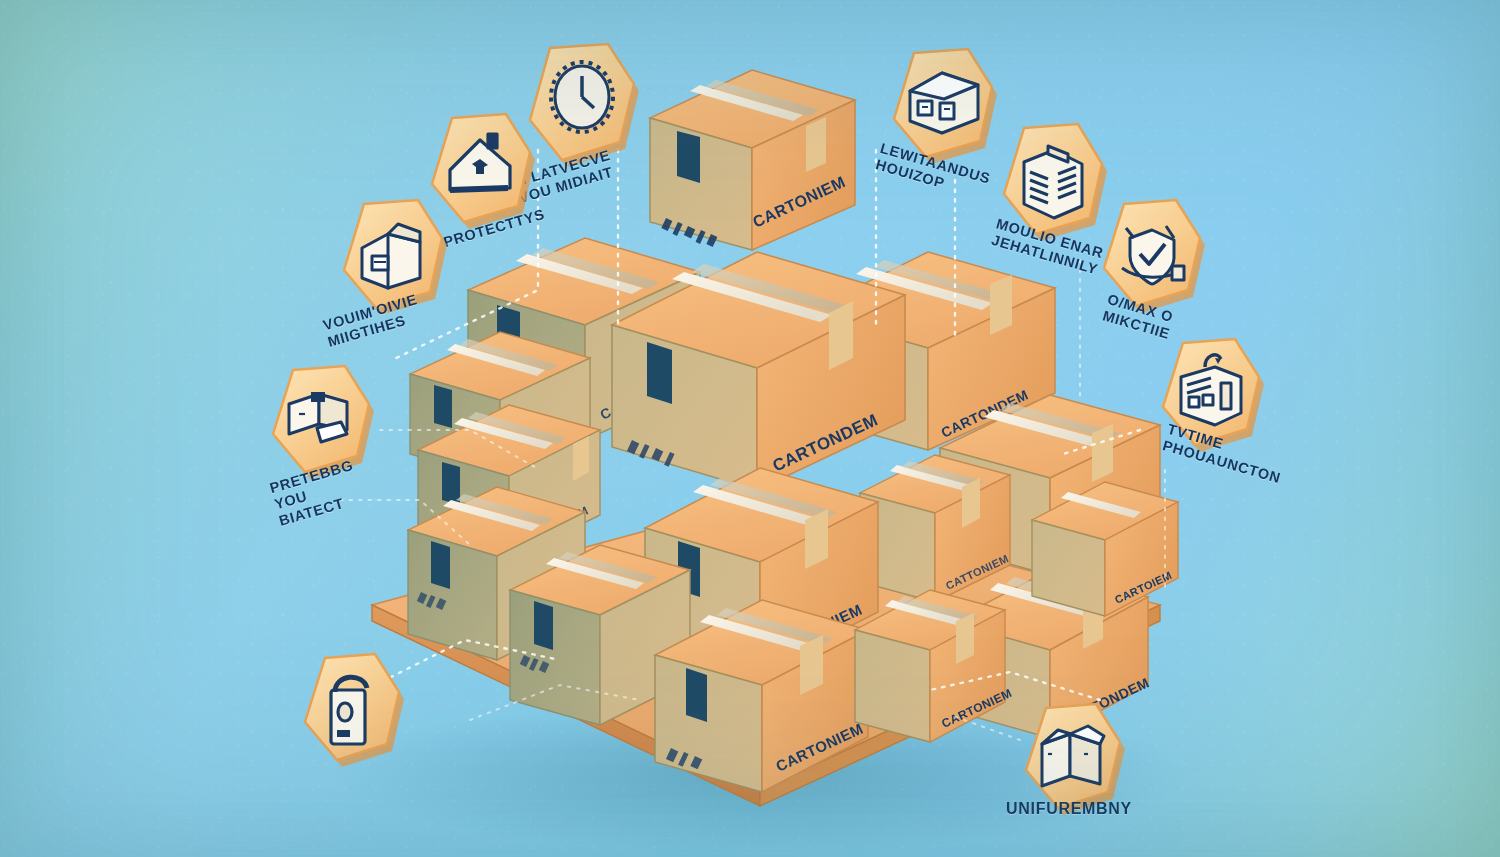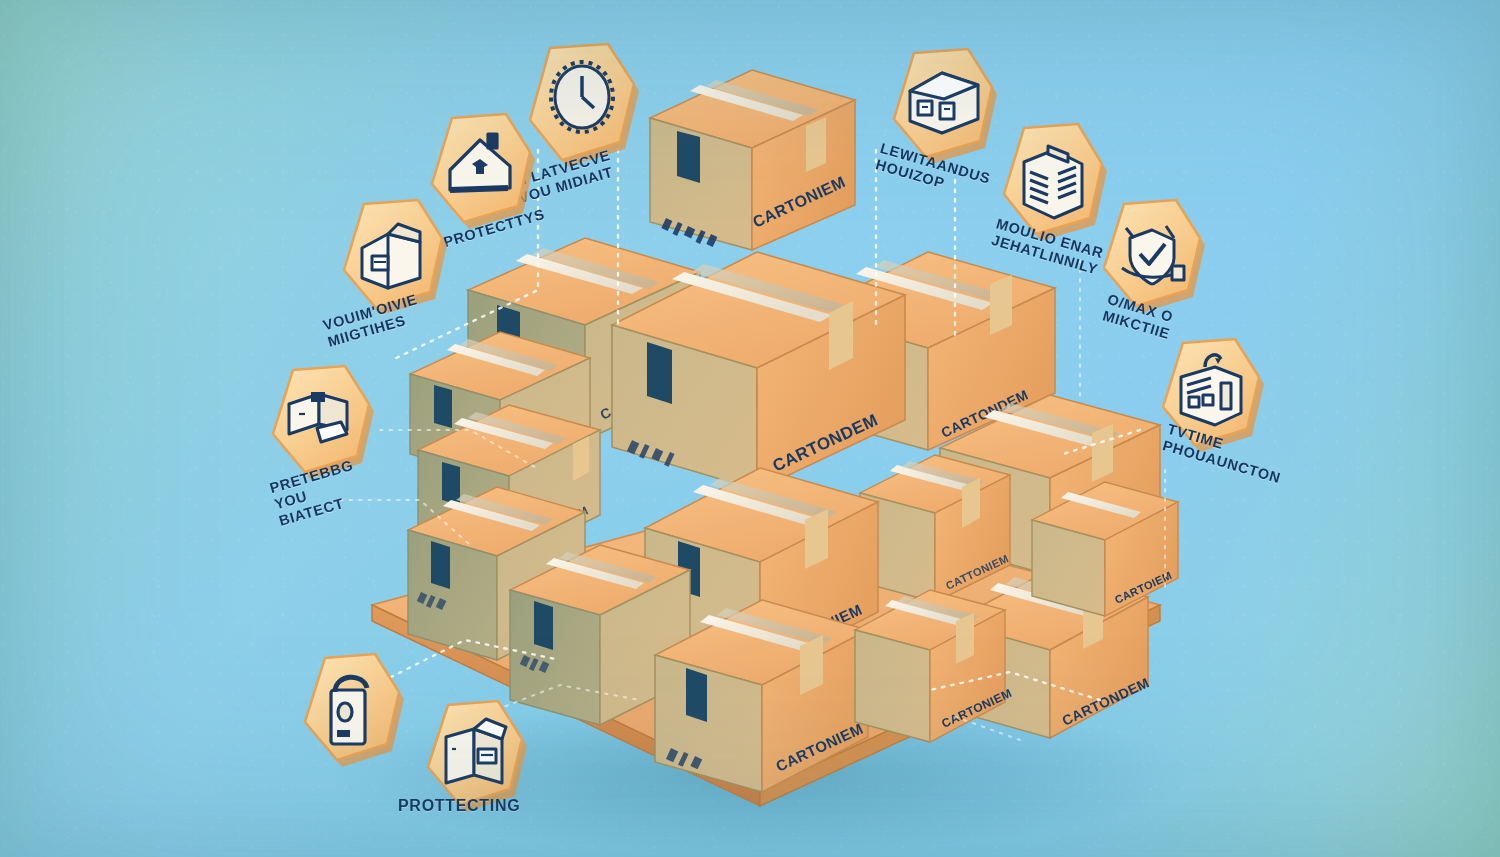--- a/index.html
+++ b/index.html
@@ -410,35 +410,20 @@
       <polygon points="28,8 78,4 102,42 90,94 40,110 8,72" fill="url(#gBadge)" stroke="#e8a355" stroke-width="2.5"></polygon>
       <g fill="#faf6ec" stroke="#1b3a63" stroke-width="3.2" stroke-linejoin="round">
         <rect x="34" y="40" width="34" height="54" rx="3"></rect>
         <path d="M38,42 C38,24 66,22 70,38" fill="none" stroke-width="5"></path>
         <ellipse cx="48" cy="62" rx="7" ry="9" fill="#f0e7d3"></ellipse>
         <rect x="40" y="80" width="13" height="7" fill="#1b3a63" stroke="none"></rect>
       </g>
     </svg>
   </div>
 
-  <div class="badge" style="left:420px;top:697px;">
-    <svg width="106" height="116" viewBox="0 0 106 116">
-      <polygon points="28,8 78,4 102,42 90,92 40,108 8,70" fill="url(#gBadgeEdge)" opacity=".75" transform="translate(5,7)"></polygon>
-      <polygon points="28,8 78,4 102,42 90,92 40,108 8,70" fill="url(#gBadge)" stroke="#e8a355" stroke-width="2.5"></polygon>
-      <g fill="#faf6ec" stroke="#1b3a63" stroke-width="3" stroke-linejoin="round">
-        <polygon points="26,40 54,32 54,78 26,86"></polygon>
-        <polygon points="54,32 82,42 82,86 54,78" fill="#f2e9d6"></polygon>
-        <polygon points="54,32 66,22 86,30 82,42" fill="#fff"></polygon>
-        <rect x="58" y="52" width="18" height="14" fill="#fff"></rect>
-        <path d="M61,58 l12,0" stroke-width="2.2"></path>
-        <path d="M32,52 l4,0" stroke-width="2.2"></path>
-      </g>
-    </svg>
-    <div class="badge-text" style="left:-22px;top:100px;font-size:16px;">PROTTECTING</div>
-  </div>
 
   <div class="badge" style="left:886px;top:45px;">
     <svg width="110" height="120" viewBox="0 0 110 120">
       <polygon points="28,8 82,4 106,42 94,96 40,112 8,74" fill="url(#gBadgeEdge)" opacity=".75" transform="translate(5,7)"></polygon>
       <polygon points="28,8 82,4 106,42 94,96 40,112 8,74" fill="url(#gBadge)" stroke="#e8a355" stroke-width="2.5"></polygon>
       <g fill="#faf6ec" stroke="#1b3a63" stroke-width="3" stroke-linejoin="round">
         <polygon points="24,46 56,28 92,40 92,74 56,88 24,76"></polygon>
         <polygon points="24,46 56,28 92,40 58,54" fill="#fff"></polygon>
         <rect x="32" y="56" width="14" height="14" fill="#fff"></rect>
         <rect x="54" y="58" width="14" height="16" fill="#fff"></rect>
@@ -491,16 +476,31 @@
         <rect x="48" y="60" width="10" height="10" fill="#fff"></rect>
         <rect x="66" y="48" width="10" height="26" fill="#f2e9d6"></rect>
         <path d="M50,32 C50,20 62,16 66,24" fill="none" stroke-width="3.4"></path>
         <path d="M66,24 l-6,-1 l3,6 z" fill="#1b3a63" stroke="none"></path>
       </g>
     </svg>
     <div class="badge-text" style="left:8px;top:102px;transform:rotate(16deg);">TVTIME
 PHOUAUNCTON</div>
   </div>
 
+  <div class="badge" style="left:1018px;top:700px;">
+    <svg width="106" height="116" viewBox="0 0 106 116">
+      <polygon points="28,8 78,4 102,42 90,92 40,108 8,70" fill="url(#gBadgeEdge)" opacity=".75" transform="translate(5,7)"></polygon>
+      <polygon points="28,8 78,4 102,42 90,92 40,108 8,70" fill="url(#gBadge)" stroke="#e8a355" stroke-width="2.5"></polygon>
+      <g fill="#faf6ec" stroke="#1b3a63" stroke-width="3" stroke-linejoin="round">
+        <polygon points="24,44 52,34 52,76 24,86"></polygon>
+        <polygon points="52,34 82,44 82,84 52,76" fill="#f2e9d6"></polygon>
+        <polygon points="24,44 40,30 66,38 52,34" fill="#fff"></polygon>
+        <polygon points="52,34 70,26 86,36 82,44" fill="#fff"></polygon>
+        <path d="M30,54 l4,0" stroke-width="2.2"></path>
+        <path d="M66,54 l4,0" stroke-width="2.2"></path>
+      </g>
+    </svg>
+    <div class="badge-text" style="left:-12px;top:100px;font-size:16px;">UNIFUREMBNY</div>
+  </div>
 
 
   <div class="vignette"></div>
 </div>
 
 </body></html>

